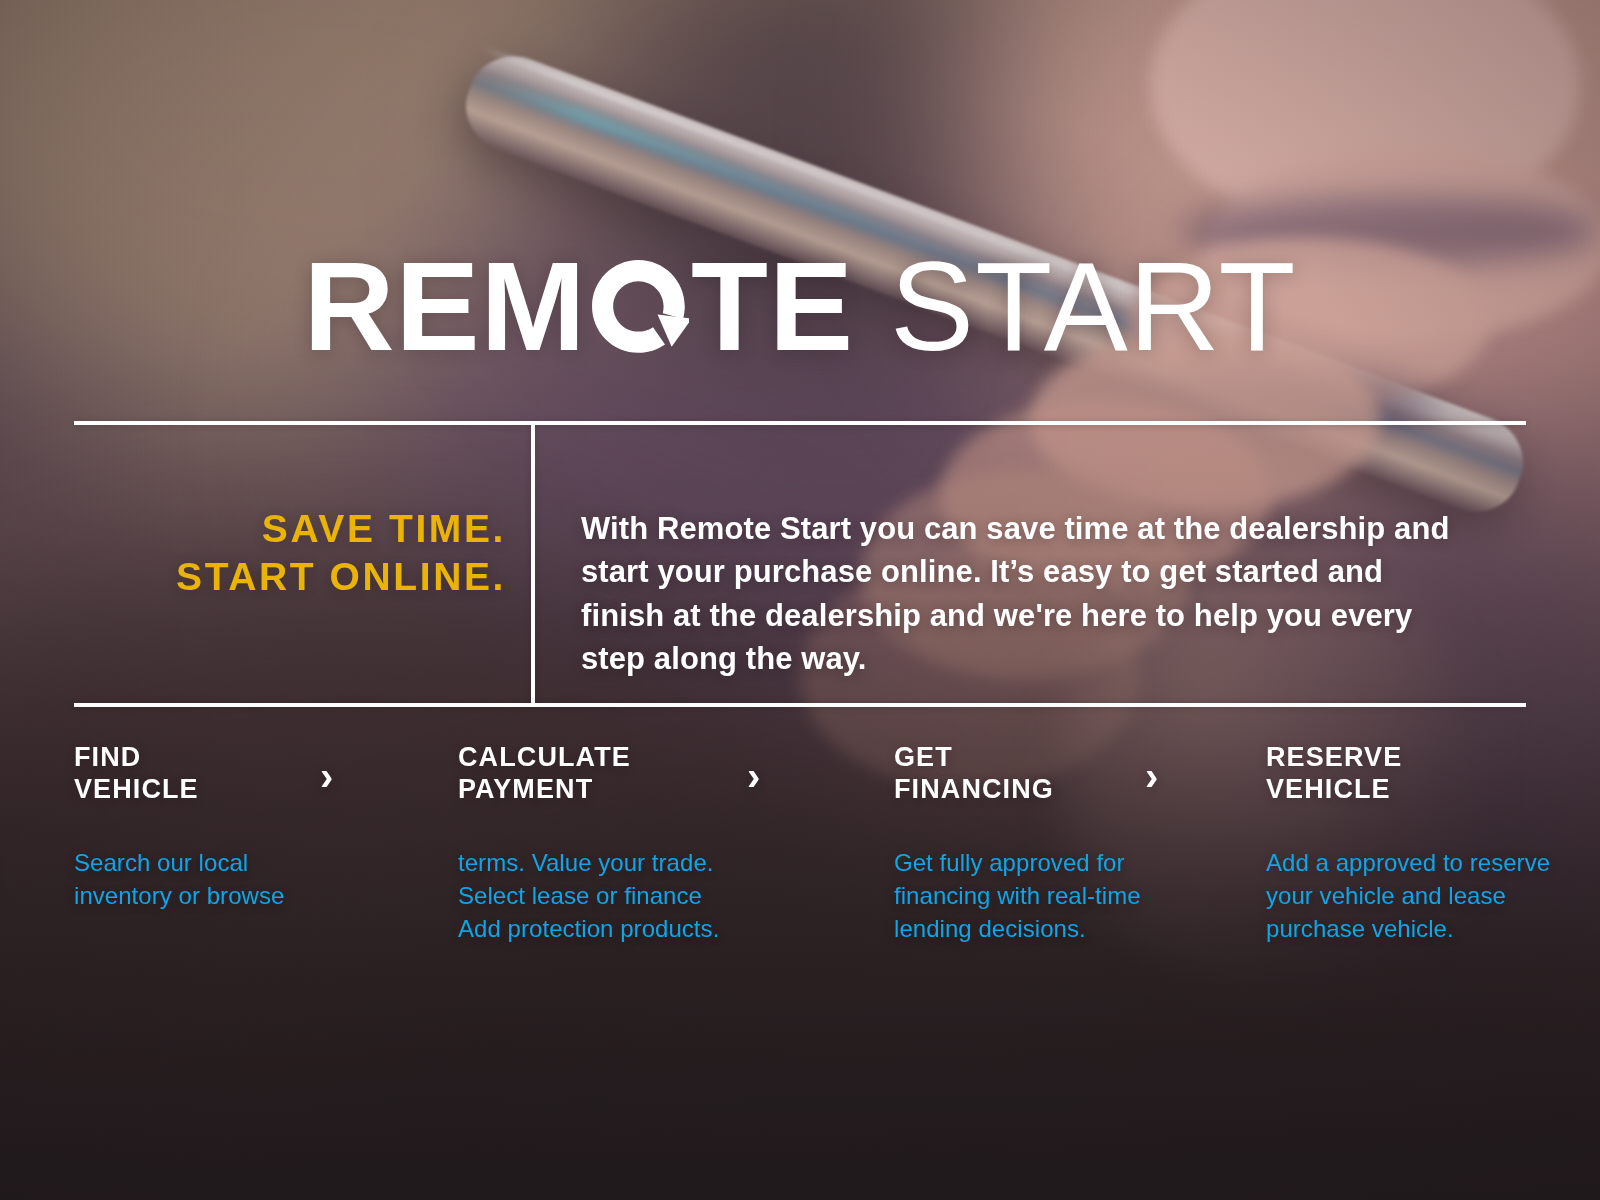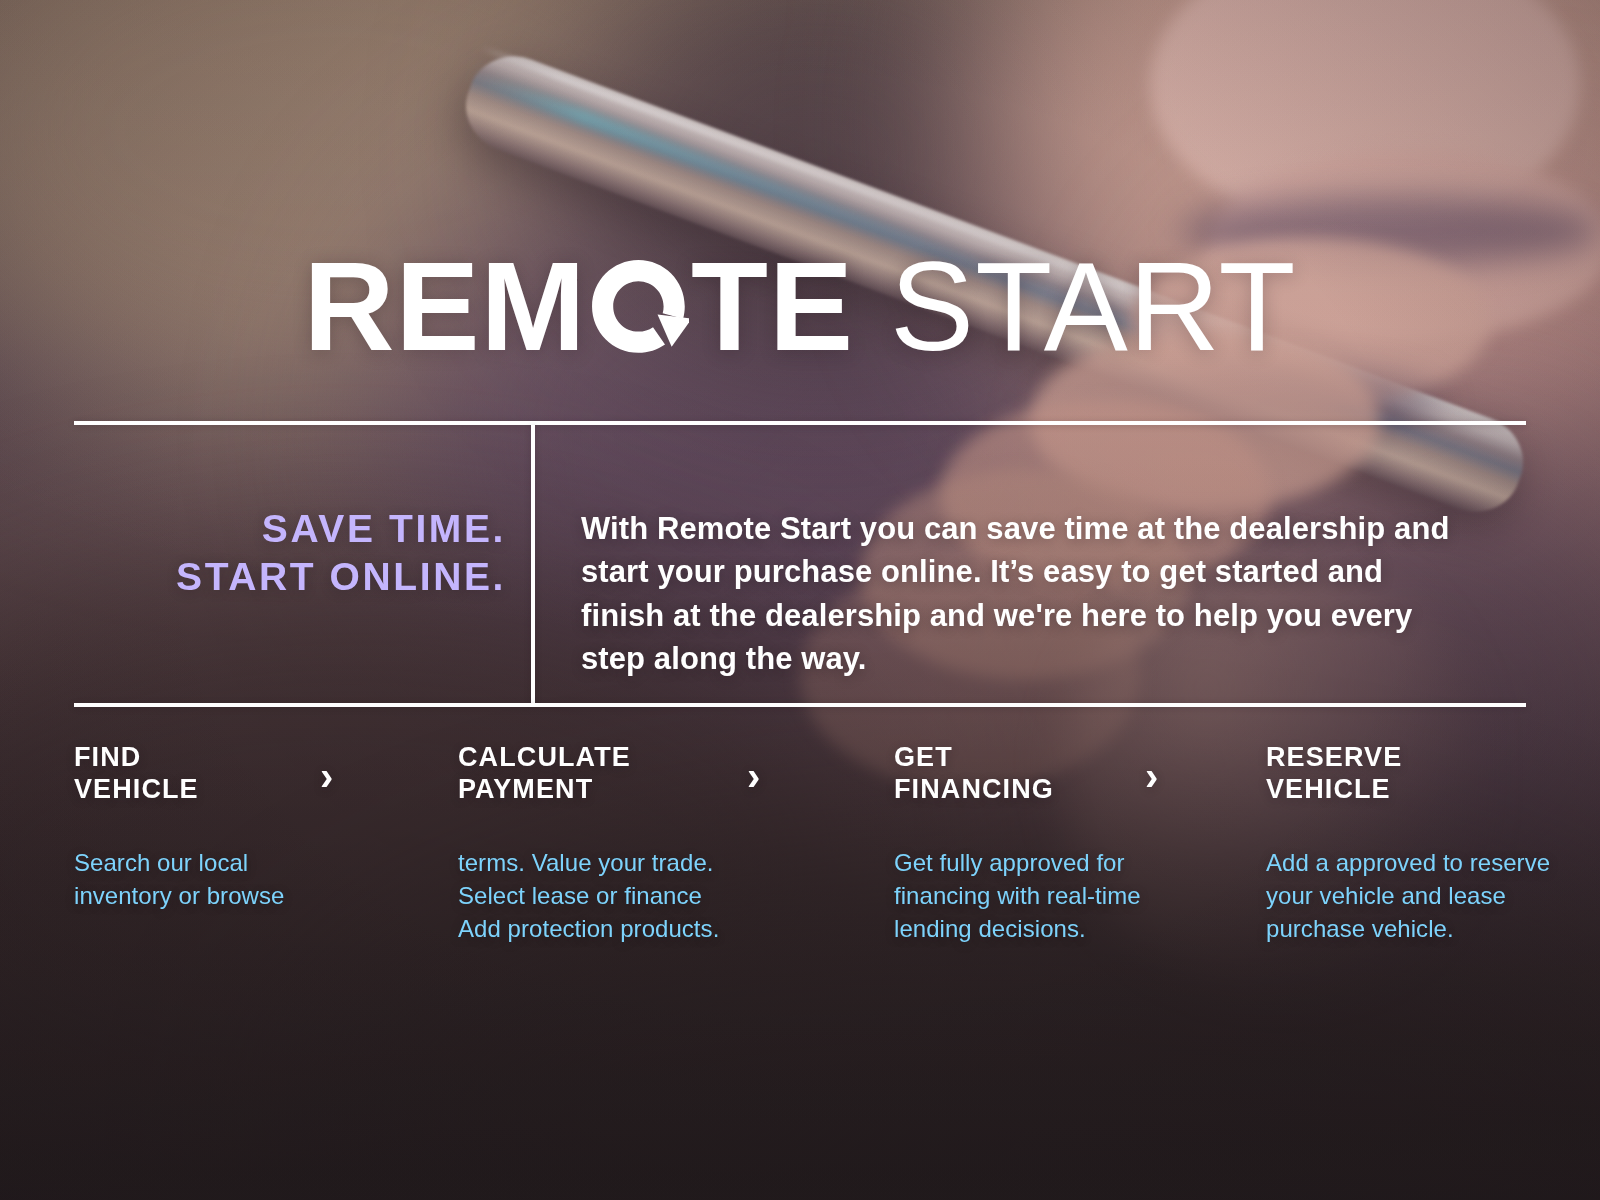--- a/index.html
+++ b/index.html
@@ -237,21 +237,21 @@
   .rule-top    { left: 74px;  top: 421px; width: 1452px; height: 4px; }
   .rule-bottom { left: 74px;  top: 703px; width: 1452px; height: 4px; }
   .rule-vert   { left: 531px; top: 425px; width: 4px;    height: 278px; }
 
   .headline {
     position: absolute;
     left: 74px;
     top: 505px;
     width: 432px;
     text-align: right;
-    color: #c4b5fd;
+    color: #eab308;
     font-weight: 700;
     font-size: 39px;
     line-height: 1.22;
     letter-spacing: 2.6px;
     text-shadow: 0 2px 12px rgba(30,20,26,0.30);
   }
   .headline .hl-line { display: block; white-space: nowrap; }
 
   .lede {
     position: absolute;
@@ -289,21 +289,21 @@
     font-weight: 700;
     font-size: 27px;
     line-height: 1.17;
     letter-spacing: 1.1px;
     text-shadow: 0 2px 10px rgba(30,20,26,0.30);
   }
   .step-title .st-line { display: block; white-space: nowrap; }
 
   .step-desc {
     margin-top: 41px;
-    color: #7dd3fc;
+    color: #0ea5e9;
     font-weight: 400;
     font-size: 24px;
     line-height: 1.38;
     letter-spacing: 0.05px;
     text-shadow: 0 2px 10px rgba(30,20,26,0.35);
   }
   .step-desc .sd-line { display: block; white-space: nowrap; }
 
   .chev {
     position: absolute;

